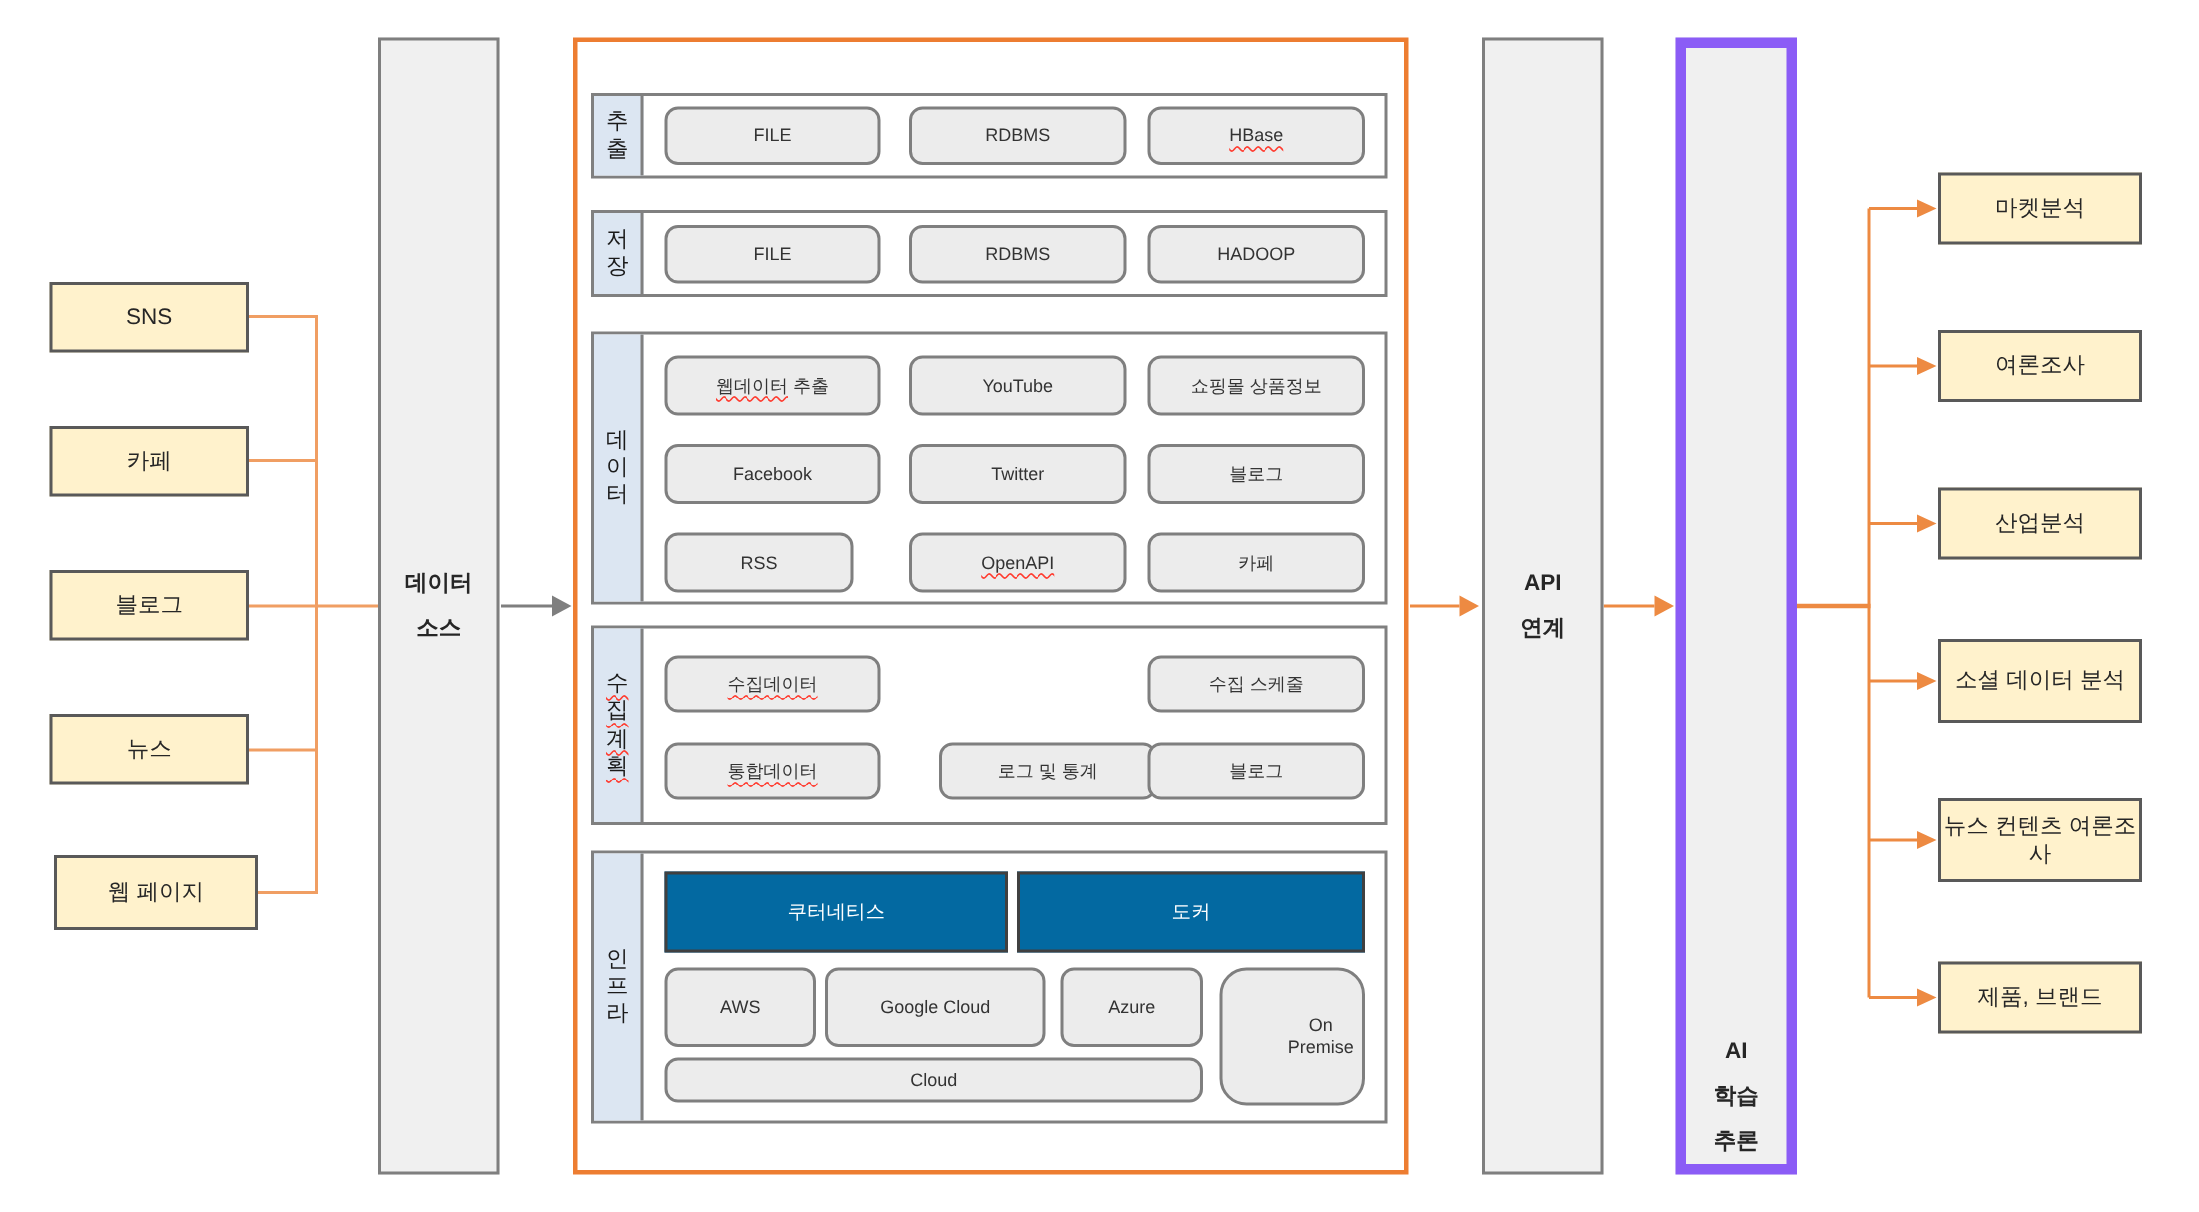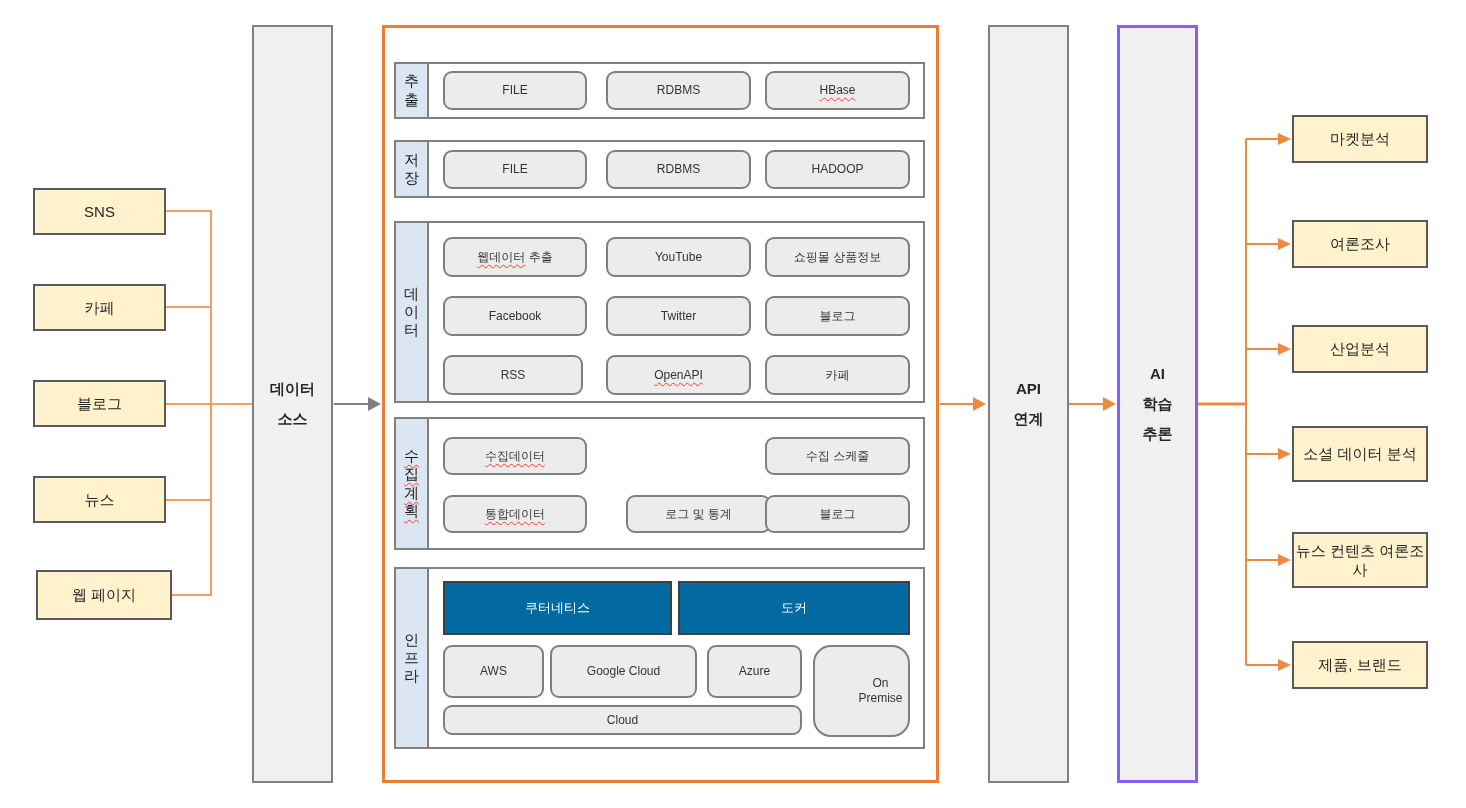--- a/index.html
+++ b/index.html
@@ -18,21 +18,21 @@
   }
 
   
   .col {
     position:absolute; top:25px; height:758px; width:81px;
     background:#f0f0f0; border:2px solid #7f7f7f;
     display:flex; flex-direction:column; align-items:center; justify-content:center;
     text-align:center; font-weight:bold; font-size:15px;
   }
   .col .line { line-height:30px; }
-  .col-ai { border:3px solid #8b5cf6; }
+  .col-ai { border:7px solid #8b5cf6;justify-content:flex-end; }
 
   
   .pipeline {
     position:absolute; left:382px; top:25px; width:557px; height:758px;
     border:3px solid #ed7d31; background:#ffffff;
   }
   .section {
     position:absolute; left:9px; width:531px;
     background:#ffffff; border:2px solid #808080;
   }
@@ -173,21 +173,21 @@
         </div>
       <div class="item" style="left:47px; top:73px; width:144px; height:40px;">
           <span>Facebook</span>
         </div>
       <div class="item" style="left:210px; top:73px; width:145px; height:40px;">
           <span>Twitter</span>
         </div>
       <div class="item" style="left:369px; top:73px; width:145px; height:40px;">
           <span>블로그</span>
         </div>
-      <div class="item" style="left:47px; top:132px; width:140px; height:40px;text-align:center;">
+      <div class="item" style="left:47px; top:132px; width:126px; height:40px;text-align:center;">
           <span>RSS</span>
         </div>
       <div class="item" style="left:210px; top:132px; width:145px; height:40px;">
           <span class="wavy">OpenAPI</span>
         </div>
       <div class="item" style="left:369px; top:132px; width:145px; height:40px;">
           <span>카페</span>
         </div>
     </div>
 

